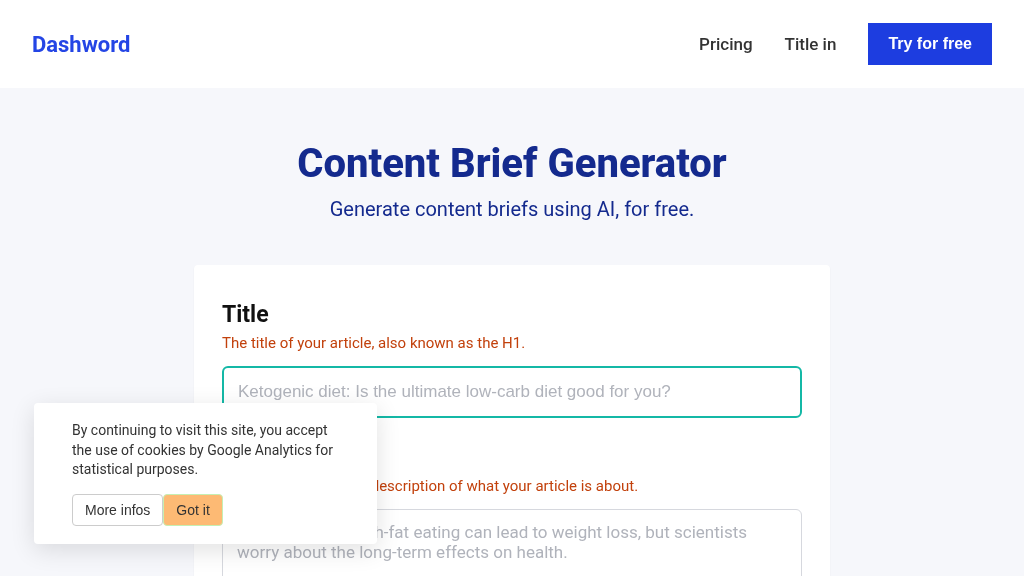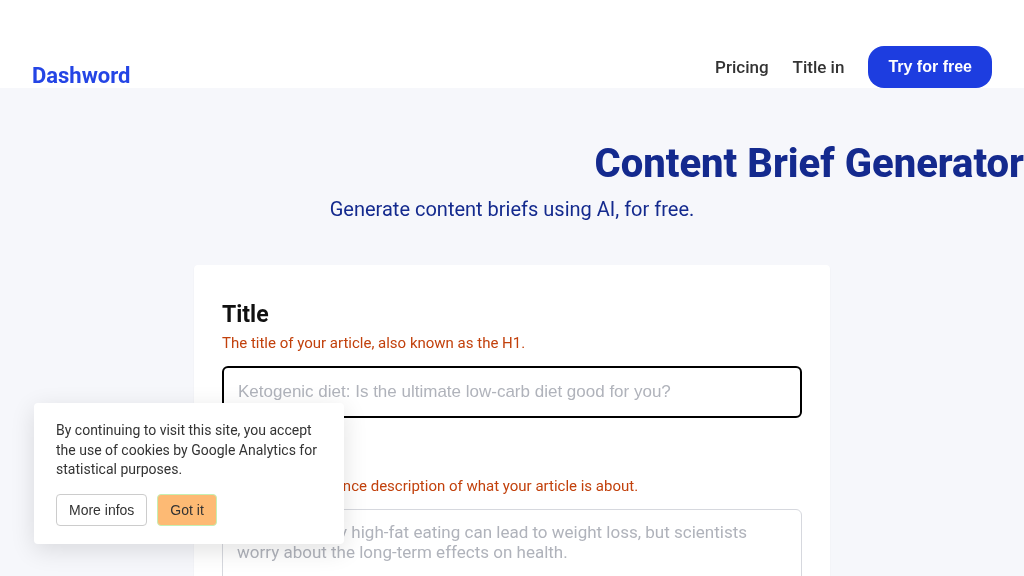--- a/index.html
+++ b/index.html
@@ -7,60 +7,59 @@
       font-family: -apple-system, BlinkMacSystemFont, "Segoe UI", Roboto, Helvetica, Arial, sans-serif;
       background: #f6f7fb;
       width: 1024px;
       height: 576px;
       overflow: hidden;
       position: relative;
     }
     .header {
       background: #fff;
       display: flex;
-      align-items: flex-end;
+      align-items: center;
       justify-content: space-between;
       padding: 0 32px;
       height: 88px;
     }
     .logo {
       color: #2445e5;
       font-size: 22px;
       font-weight: 700;
     }
     .nav {
       display: flex;
       align-items: center;
-      gap: 24px;
+      gap: 32px;
     }
     .nav-link {
       color: #333;
       font-size: 17px;
       font-weight: 500;
       cursor: pointer;
     }
     .cta-btn {
       background: #1d3de0;
       color: #fff;
       font-size: 16px;
       font-weight: 600;
       padding: 12px 20px;
       border: none;
-      border-radius: 16px;
+      border-radius: 0;
       cursor: pointer;
     }
     .main {
       text-align: center;
       padding-top: 52px;
     }
     .title {
       color: #142a8e;
       font-size: 40px;
       font-weight: 800;
-      text-align: right;
     }
     .subtitle {
       color: #142a8e;
       font-size: 20px;
       font-weight: 400;
       margin-top: 10px;
     }
     .card {
       background: #fff;
       width: 636px;
@@ -79,21 +78,21 @@
       font-size: 15px;
       color: #c2410c;
       margin-top: 6px;
     }
     .text-input {
       width: 100%;
       margin-top: 14px;
       padding: 14px 14px;
       font-size: 17px;
       color: #111;
-      border: 2px solid #000000;
+      border: 2px solid #14b8a6;
       border-radius: 6px;
       outline: none;
     }
     .text-input::placeholder { color: #b0b3bb; }
     .textarea {
       width: 100%;
       margin-top: 14px;
       padding: 12px 14px;
       font-size: 17px;
       color: #111;
@@ -102,34 +101,34 @@
       resize: vertical;
       min-height: 78px;
       font-family: inherit;
     }
     .textarea::placeholder { color: #b0b3bb; }
     .field-block + .field-block { margin-top: 26px; }
     .cookie-banner {
       position: absolute;
       left: 34px;
       bottom: 32px;
-      width: 310px;
+      width: 343px;
       background: #fff;
       border-radius: 4px;
       box-shadow: 0 6px 24px rgba(0,0,0,0.12);
-      padding: 18px 22px;
+      padding: 18px 38px;
     }
     .cookie-text {
       font-size: 14px;
       color: #333;
       line-height: 1.4;
     }
     .cookie-actions {
       display: flex;
-      gap: 10px;
+      gap: 0;
       margin-top: 14px;
     }
     .cookie-btn {
       font-size: 14px;
       padding: 7px 12px;
       border: 1px solid #ccc;
       border-radius: 4px;
       background: #fff;
       cursor: pointer;
       color: #333;

